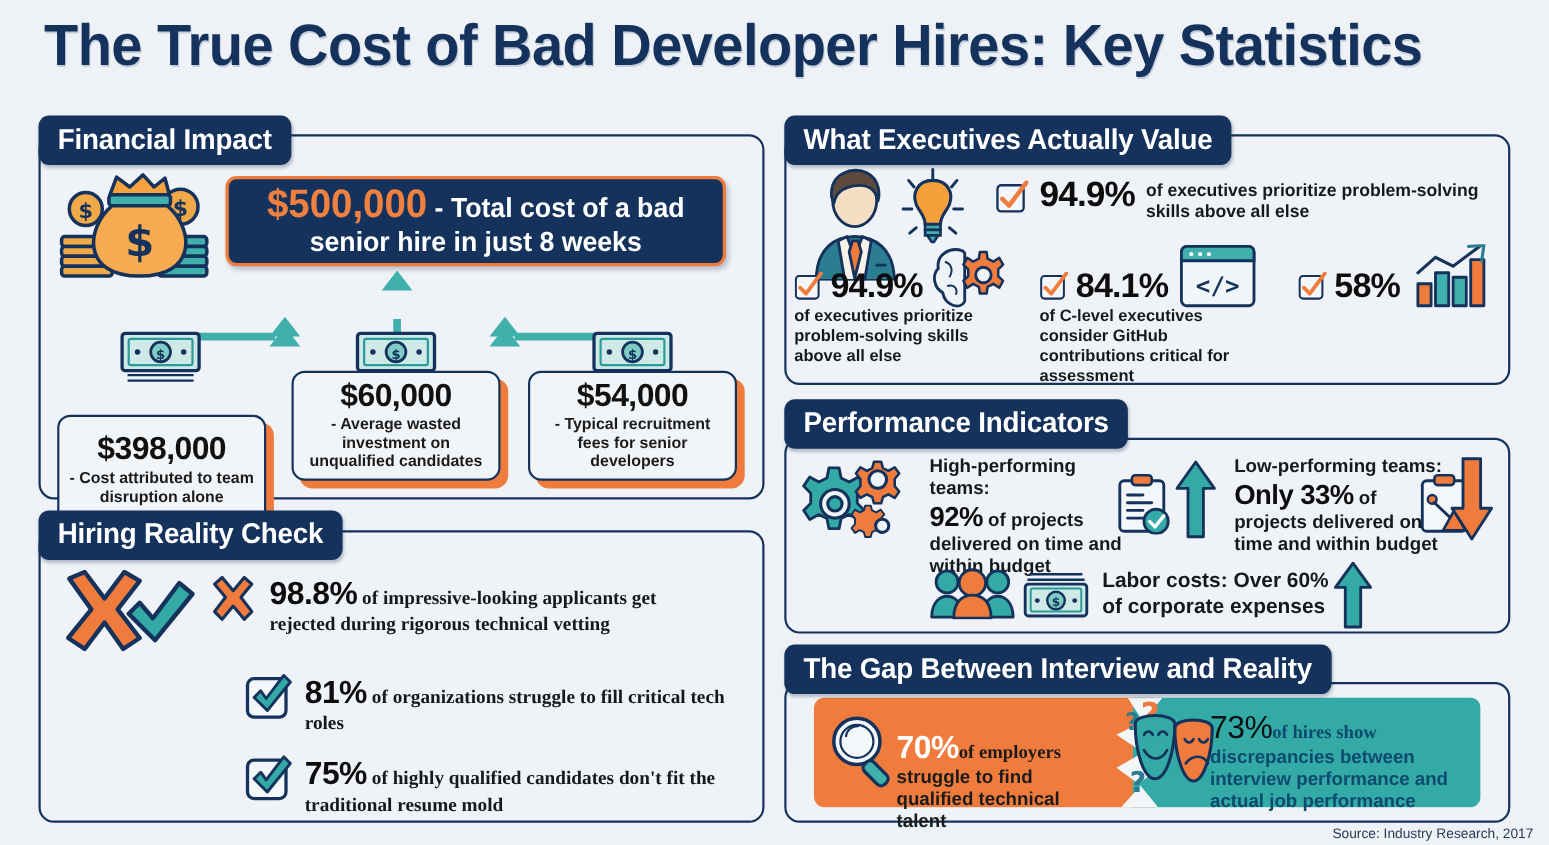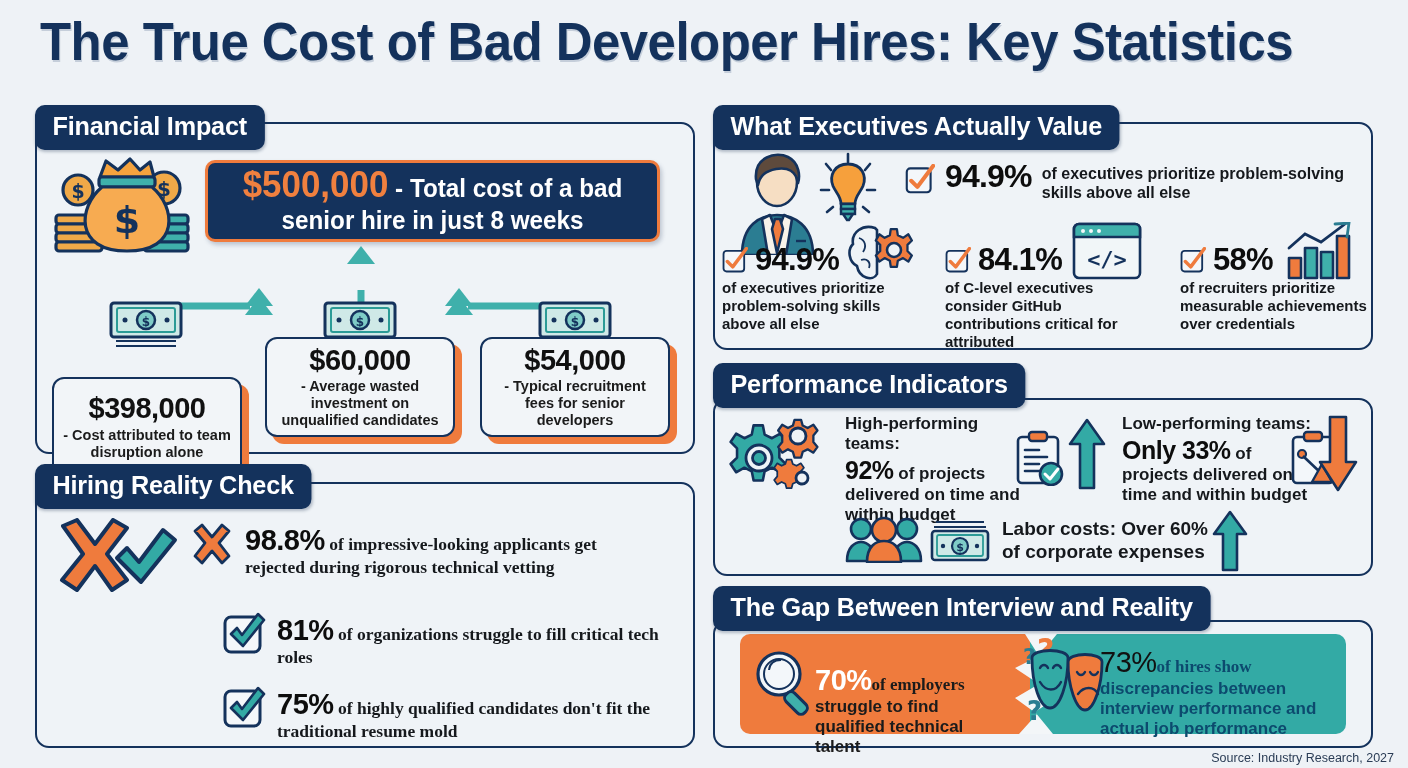--- a/index.html
+++ b/index.html
@@ -374,32 +374,31 @@
   </div>
 
   <div class="exec-col" id="excol-1">
     <div class="exec-head-line">
       <svg width="26" height="26" viewBox="0 0 34 34">
         <rect x="2" y="5" width="27" height="27" rx="4" fill="#f4f7fa" stroke="#14325c" stroke-width="2.4"></rect>
         <path d="M7 19 L14 26 L32 2" fill="none" stroke="#ef7b3d" stroke-width="4.5" stroke-linecap="round" stroke-linejoin="round"></path>
       </svg>
       <span class="exec-pct">84.1%</span>
     </div>
-    <div class="exec-desc">of C-level executives consider GitHub contributions critical for attributed</div>
+    <div class="exec-desc">of C-level executives consider GitHub contributions critical for assessment</div>
   </div>
 
   <div class="exec-col" id="excol-2">
     <div class="exec-head-line">
       <svg width="26" height="26" viewBox="0 0 34 34">
         <rect x="2" y="5" width="27" height="27" rx="4" fill="#f4f7fa" stroke="#14325c" stroke-width="2.4"></rect>
         <path d="M7 19 L14 26 L32 2" fill="none" stroke="#ef7b3d" stroke-width="4.5" stroke-linecap="round" stroke-linejoin="round"></path>
       </svg>
       <span class="exec-pct">58%</span>
     </div>
-    <div class="exec-desc">of recruiters prioritize measurable achievements over credentials</div>
   </div>
 
   <div class="panel" id="perf"></div>
   <div class="panel-head" id="perf-head">Performance Indicators</div>
 
   <svg class="gears" viewBox="0 0 105 90">
     <g stroke="#14325c" stroke-width="2.8" stroke-linejoin="round">
       <path d="M30 8 L40 8 L42 18 L50 22 L59 17 L65 26 L58 33 L58 43 L65 50 L59 59 L50 54 L42 58 L40 68 L30 68 L28 58 L20 54 L11 59 L5 50 L12 43 L12 33 L5 26 L11 17 L20 22 L28 18 Z" fill="#33aaa5" transform="translate(-2,8) scale(0.92)"></path>
       <circle cx="31" cy="48" r="13" fill="#eef3f7"></circle>
       <circle cx="31" cy="48" r="6.5" fill="#33aaa5"></circle>
@@ -518,15 +517,15 @@
   <div class="gap-ltext">
     <span class="gap-pct-w">70%</span><span class="gap-body gap-body-w inline">of employers</span>
     <div class="gap-body gap-body-w">struggle to find qualified technical talent</div>
   </div>
 
   <div class="gap-rtext">
     <span class="gap-pct-d">73%</span><span class="gap-body inline">of hires show</span>
     <div class="gap-body">discrepancies between interview performance and actual job performance</div>
   </div>
 
-  <div class="source">Source: Industry Research, 2027</div>
+  <div class="source">Source: Industry Research, 2017</div>
 
 </div>
 
 </body></html>

